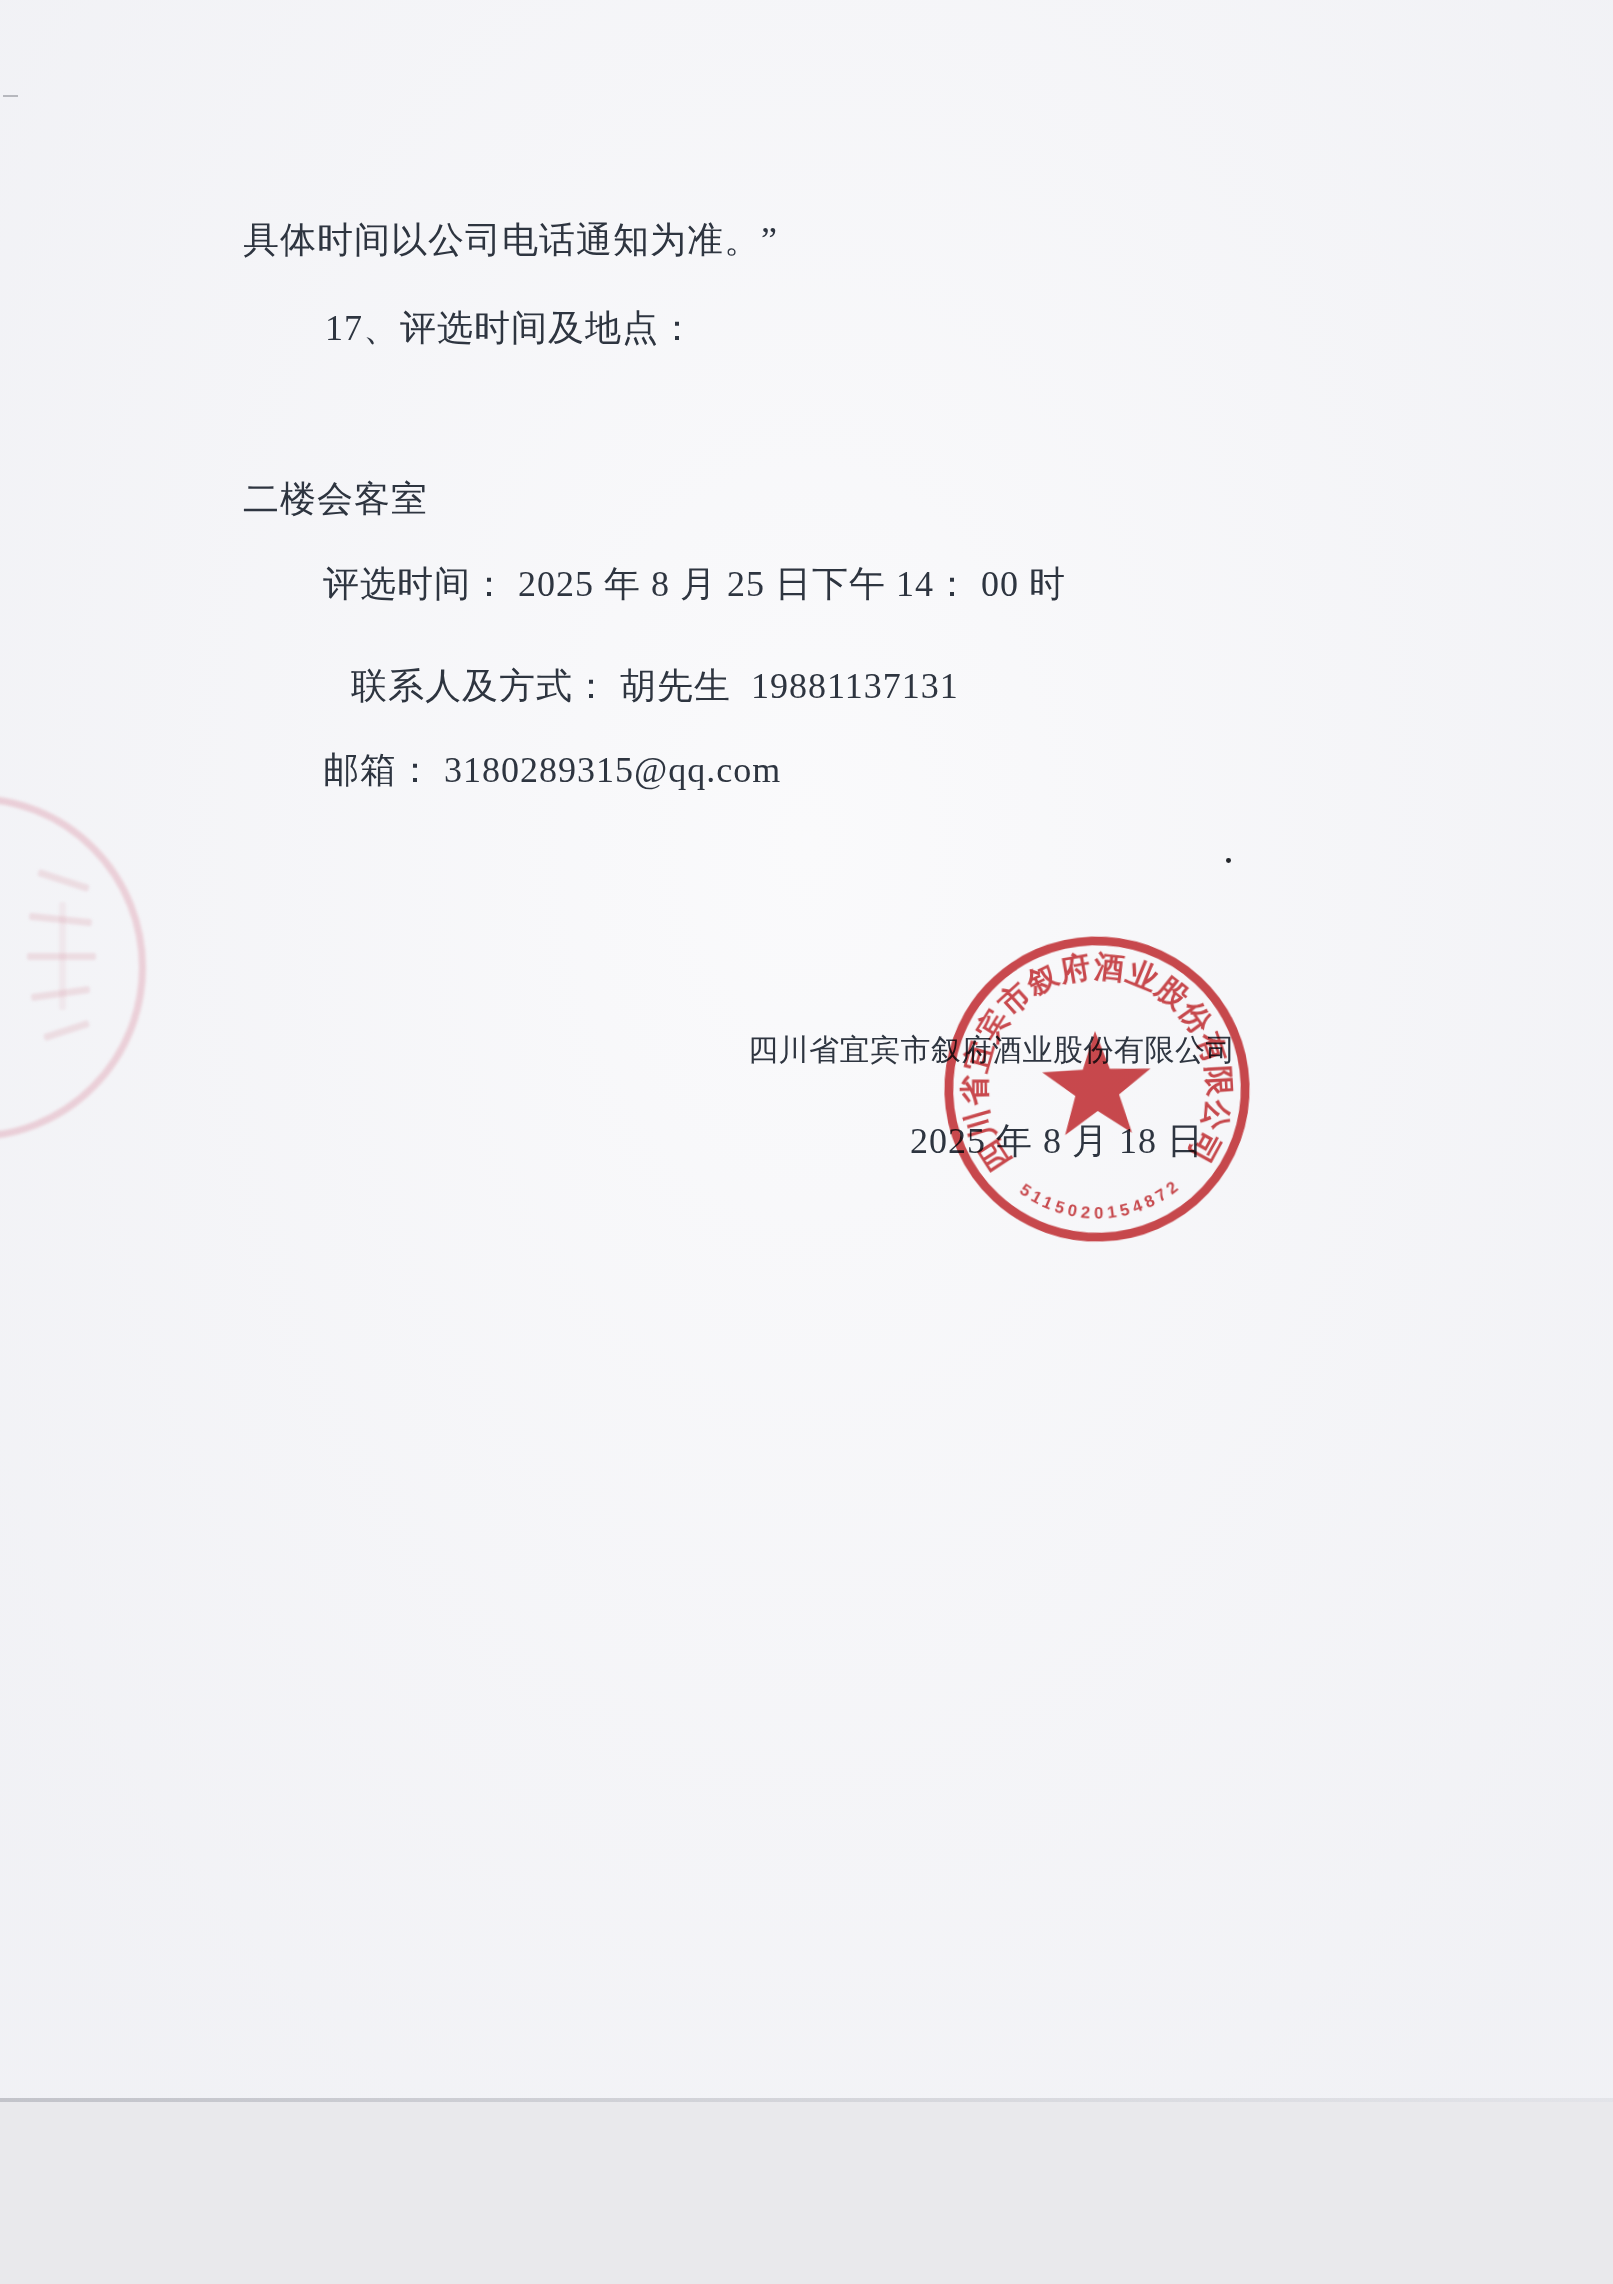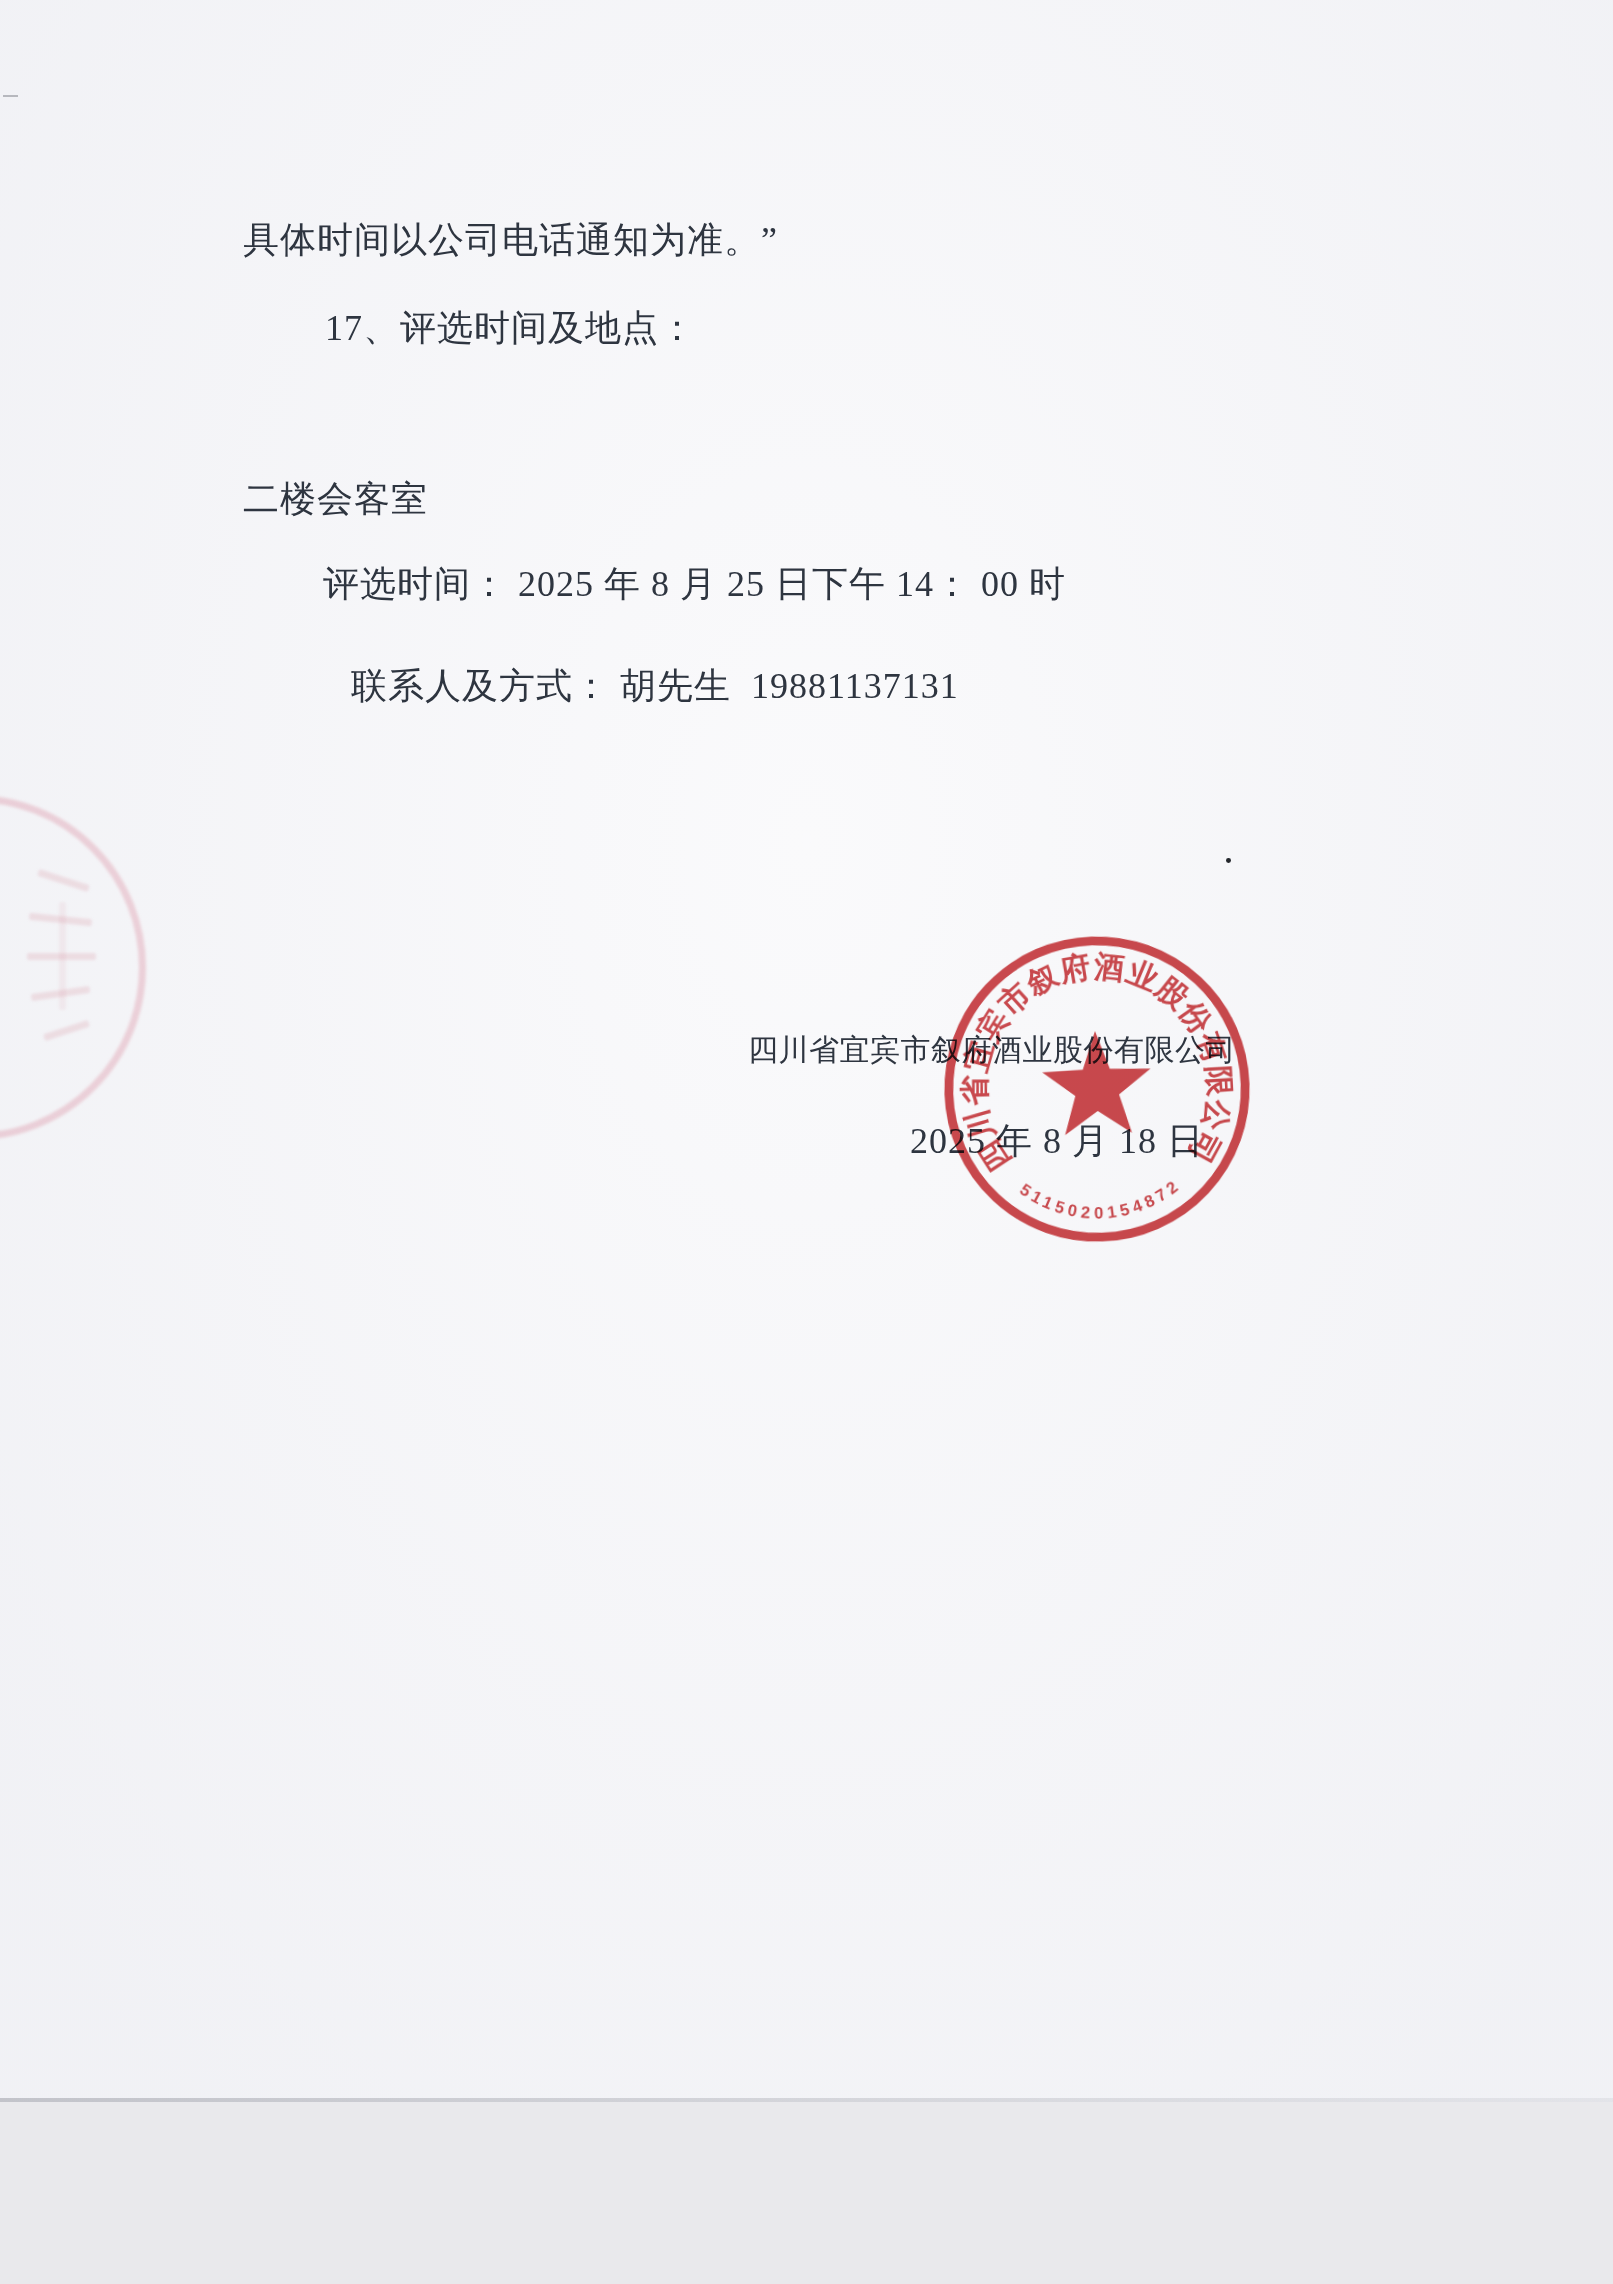--- a/index.html
+++ b/index.html
@@ -123,20 +123,21 @@
 </head>
 <body>
 
 <div class="page">
 
   <div class="doc-line l1">具体时间以公司电话通知为准。”</div>
   <div class="doc-line l2">17、评选时间及地点：</div>
   <div class="doc-line l4">二楼会客室</div>
   <div class="doc-line l5">评选时间： 2025 年 8 月 25 日下午 14： 00 时</div>
   <div class="doc-line l6">联系人及方式： 胡先生  19881137131</div>
+  <div class="doc-line l7">邮箱： 3180289315@qq.com</div>
 
   <div class="sign-company">四川省宜宾市叙府酒业股份有限公司</div>
   <div class="sign-date">2025 年 8 月 18 日</div>
 
   <svg class="seal" viewBox="0 0 322 322" aria-hidden="true">
     <defs>
       <path id="arcTop" d="M 70,229.6 A 114,114 0 1 1 252,229.6" fill="none"></path>
       <path id="arcBottom" d="M 57,242.3 A 132,132 0 0 0 265,242.3" fill="none"></path>
     </defs>
     <circle class="seal-ring" cx="161" cy="161" r="151"></circle>

